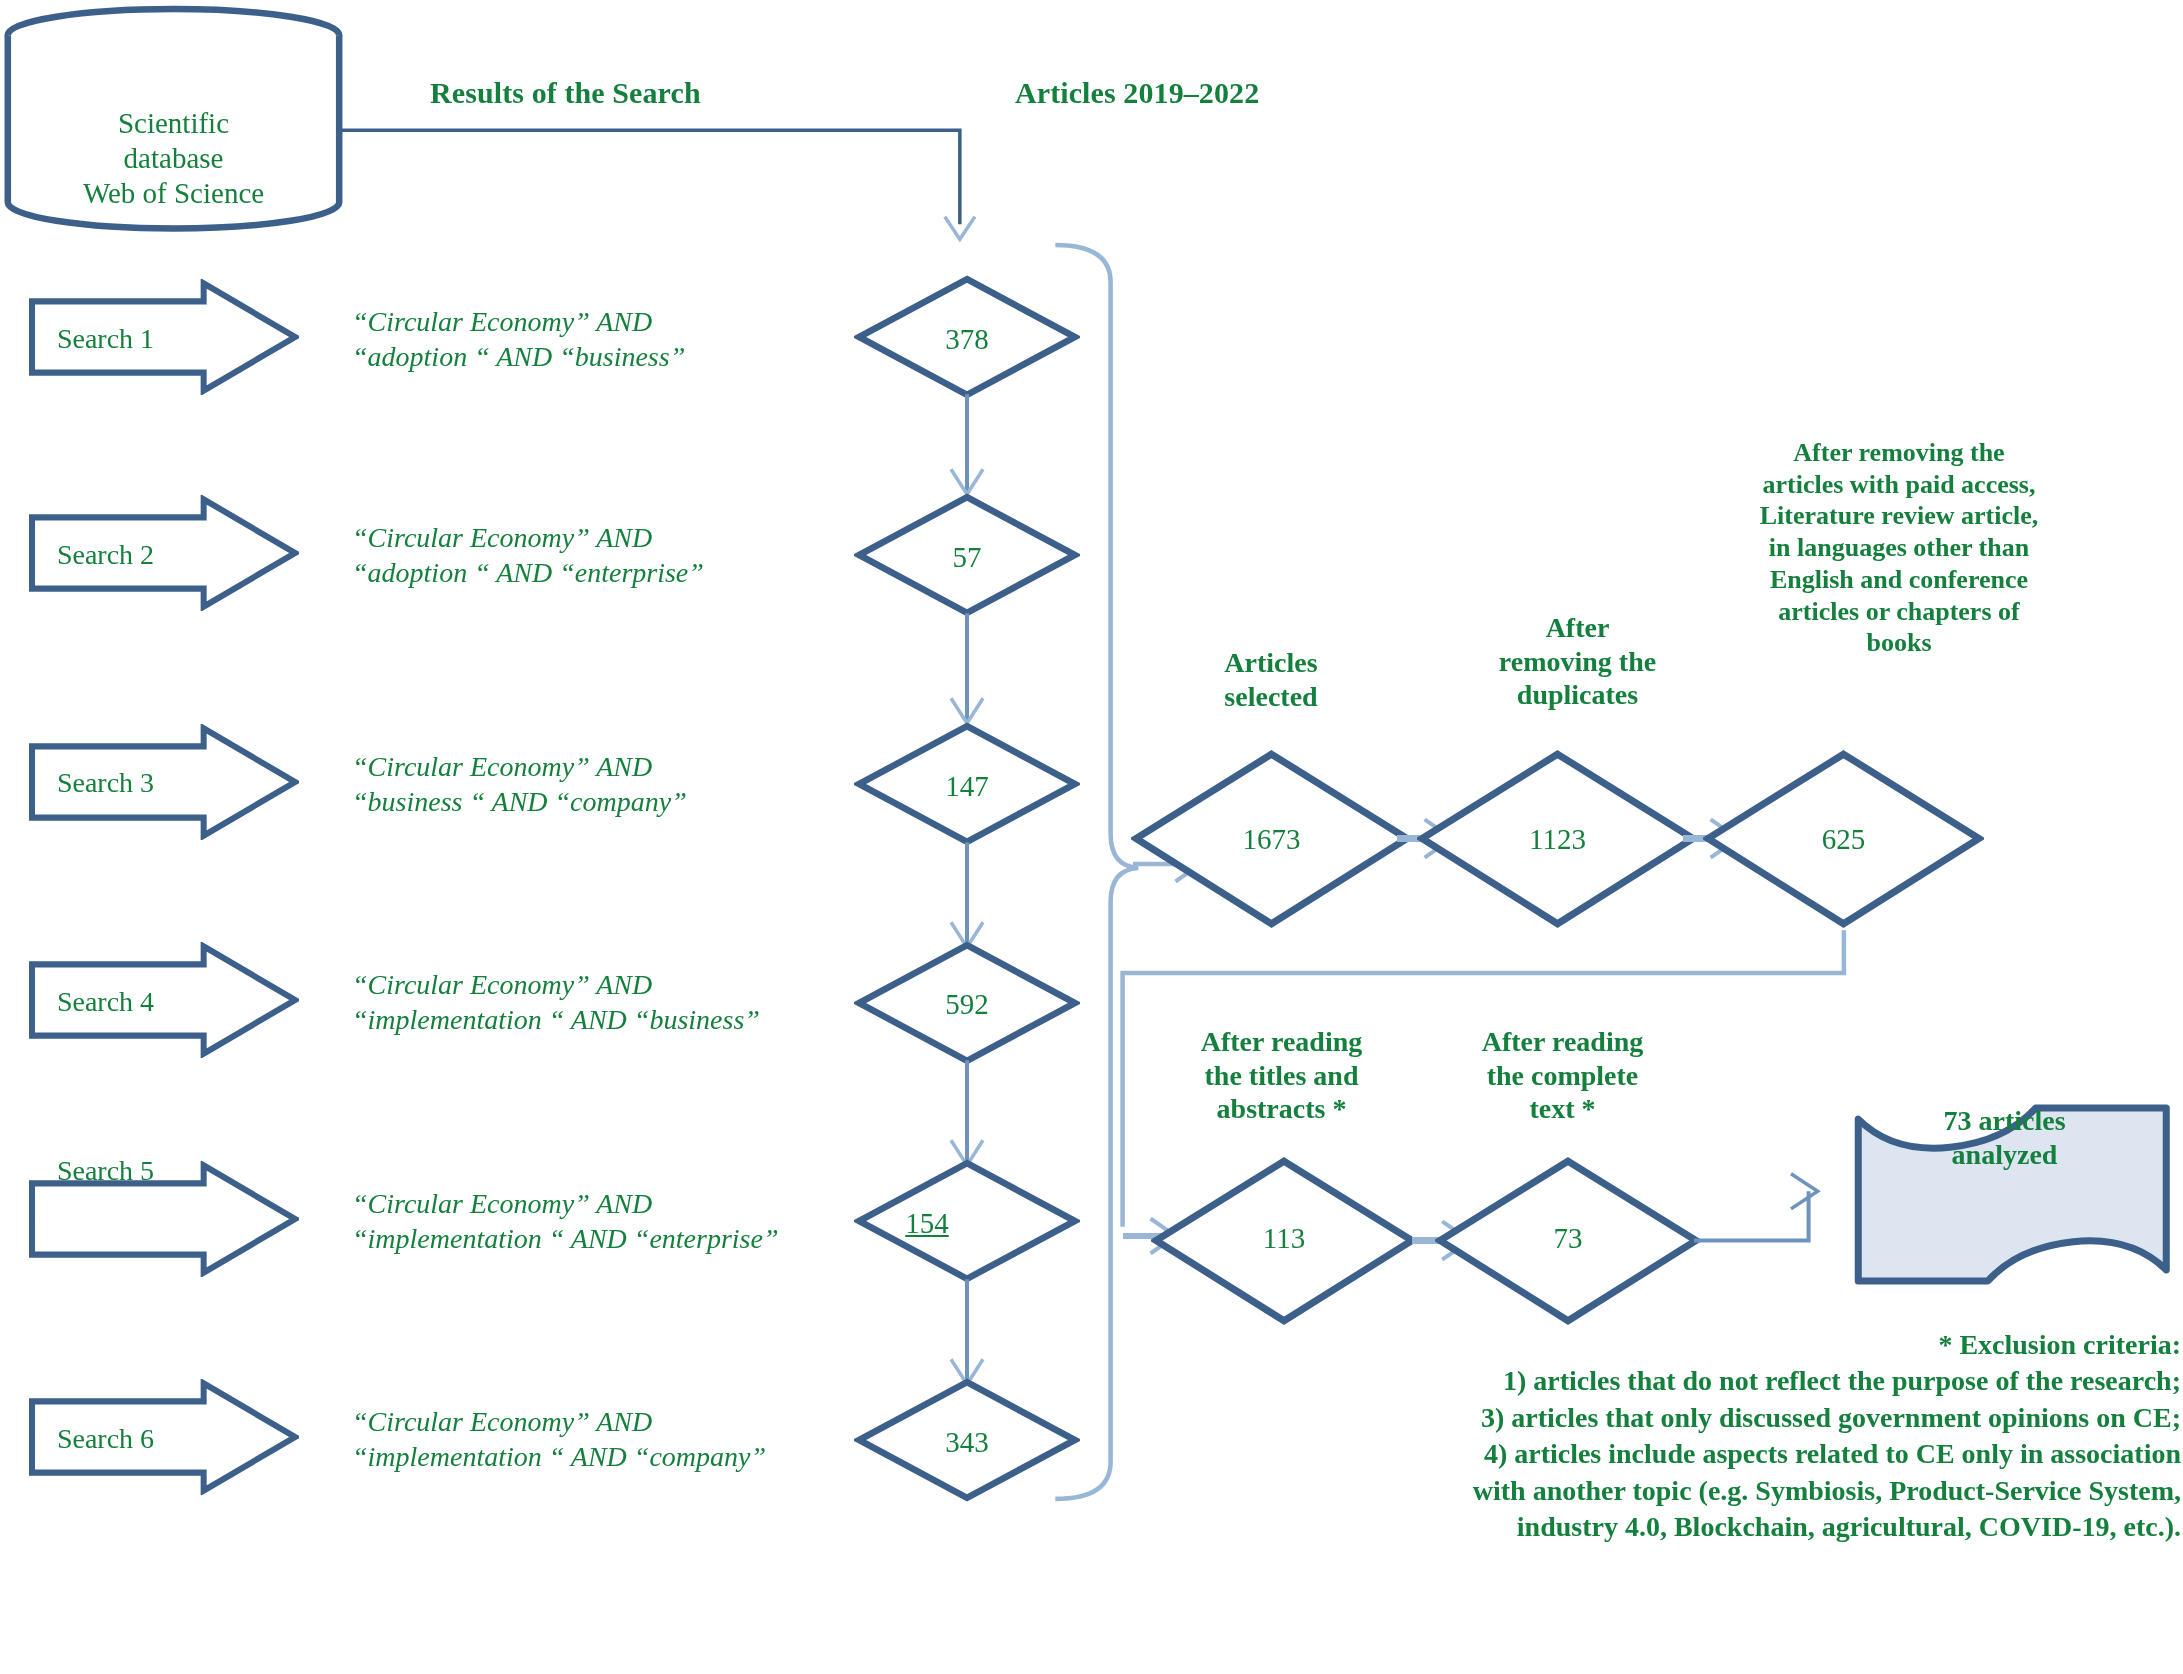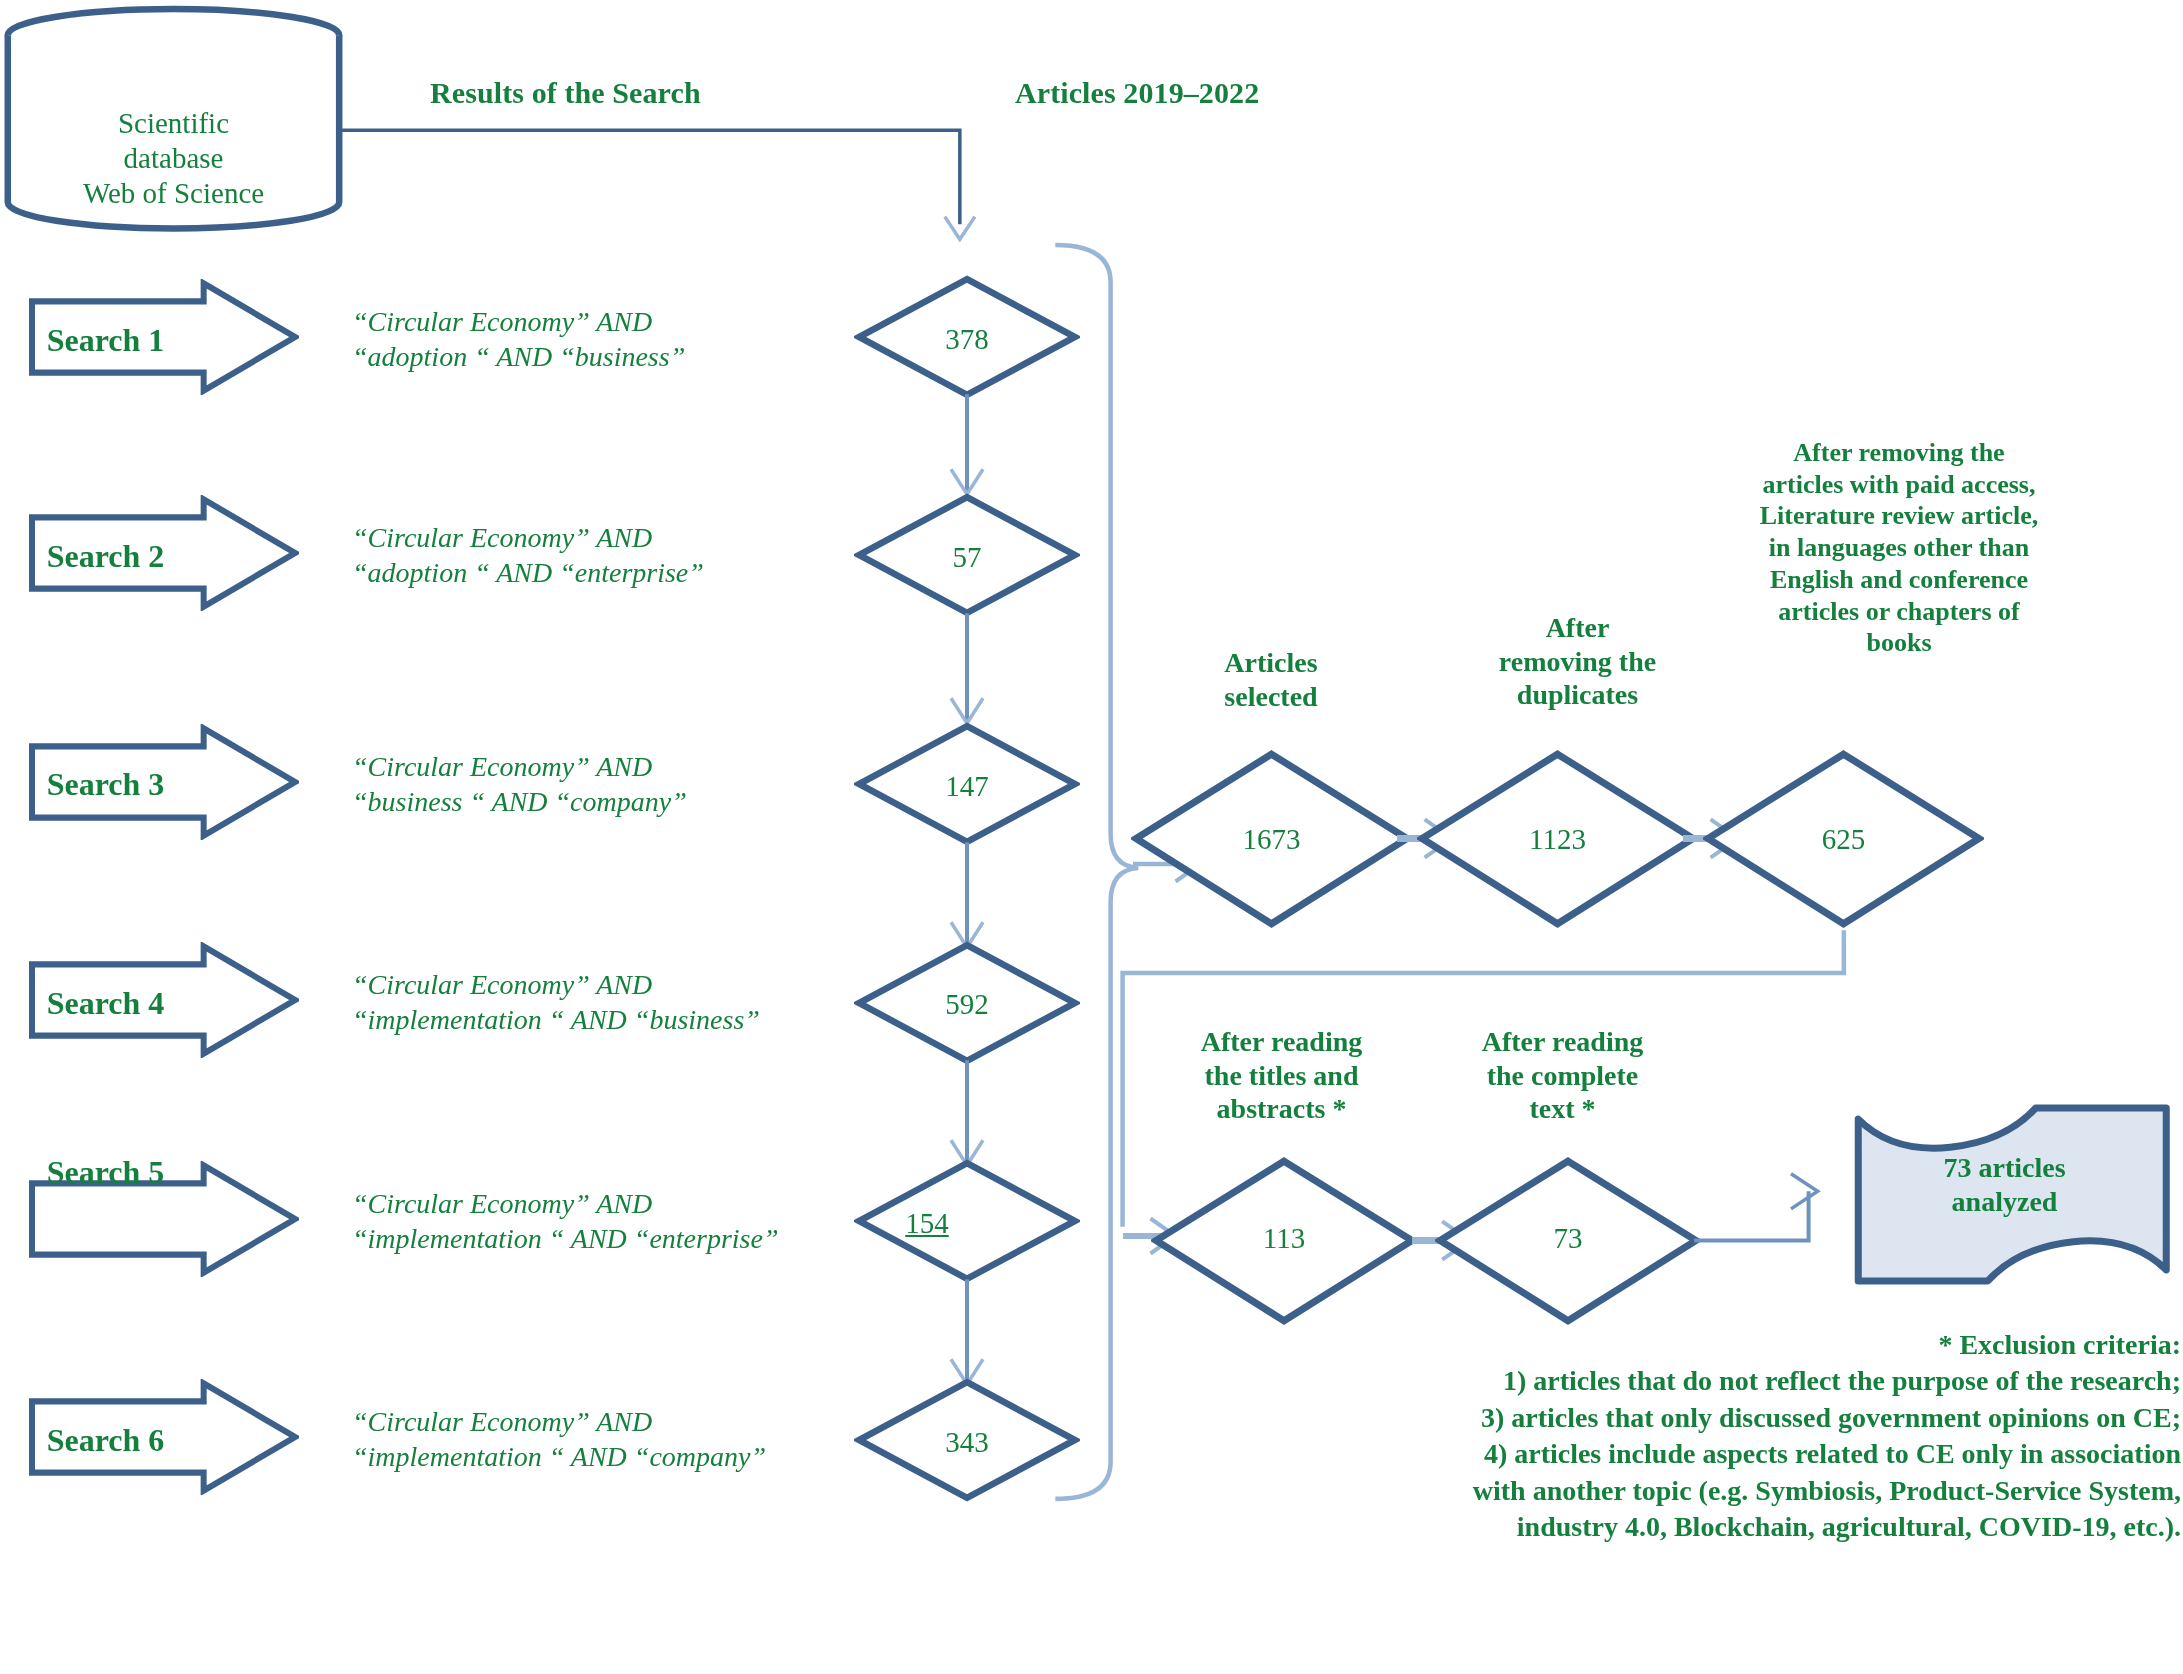--- a/index.html
+++ b/index.html
@@ -3,21 +3,21 @@
 <meta charset="utf-8">
 <style>
   html,body{margin:0;padding:0;background:#ffffff;}
   body{font-family:"Liberation Serif","DejaVu Serif",serif;}
   #stage{position:relative;width:2183px;height:1675px;background:#fff;overflow:hidden;}
   .abs{position:absolute;}
   svg{display:block;}
   .txt{position:absolute;color:#15803d;line-height:1.18;}
   .hdr{font-weight:bold;font-size:30px;letter-spacing:0.1px;}
   .dbtext{font-size:29px;text-align:center;line-height:1.20;}
-  .searchlbl{font-size:32px;text-align:center;font-weight:bold;}
+  .searchlbl{font-size:28px;text-align:center;}
   .query{font-size:28px;line-height:1.25;}
   .query i{font-style:italic;}
   .num{font-size:29px;text-align:center;}
   .numbig{font-size:29px;text-align:center;}
   .caplbl{font-weight:bold;font-size:28px;text-align:center;line-height:1.20;}
   .caplbl-sm{font-weight:bold;font-size:26px;text-align:center;line-height:1.22;}
   .banner-txt{font-weight:bold;font-size:28px;text-align:center;line-height:1.22;}
   .excl{font-weight:bold;font-size:28px;line-height:1.30;text-align:right;}
 </style>
 </head>
@@ -231,21 +231,21 @@
   <div class="txt numbig" style="left:1435px;top:1221px;width:266px;">73</div>
 
   <svg class="abs" style="left:1683px;top:1146px;" width="211" height="191" viewBox="0 0 420 380">
     <path d="M22 188 L250 188 L250 90" fill="none" stroke="#6e93bd" stroke-width="8"></path>
     <path d="M215 55 L268 90 L215 125" fill="none" stroke="#6e93bd" stroke-width="7"></path>
   </svg>
 
   <svg class="abs" style="left:1837px;top:1093px;" width="347" height="206" viewBox="0 0 690 410">
     <path d="M42 52 Q110 120 225 108 Q335 96 395 30 L655 30 L655 352 Q585 284 470 296 Q360 308 300 374 L42 374 Z" fill="#dce5f0" stroke="#3c6089" stroke-width="14" stroke-linejoin="round"></path>
   </svg>
-  <div class="txt banner-txt" style="left:1854px;top:1151px;width:301px;">
+  <div class="txt banner-txt" style="left:1854px;top:1104px;width:301px;">
     <div>73 articles</div>
     <div>analyzed</div>
   </div>
 
   <div class="txt excl" style="left:1151px;top:1327px;width:1030px;">
     <div>* Exclusion criteria:</div>
     <div>1) articles that do not reflect the purpose of the research;</div>
     <div>3) articles that only discussed government opinions on CE;</div>
     <div>4) articles include aspects related to CE only in association</div>
     <div>with another topic (e.g. Symbiosis, Product-Service System,</div>

